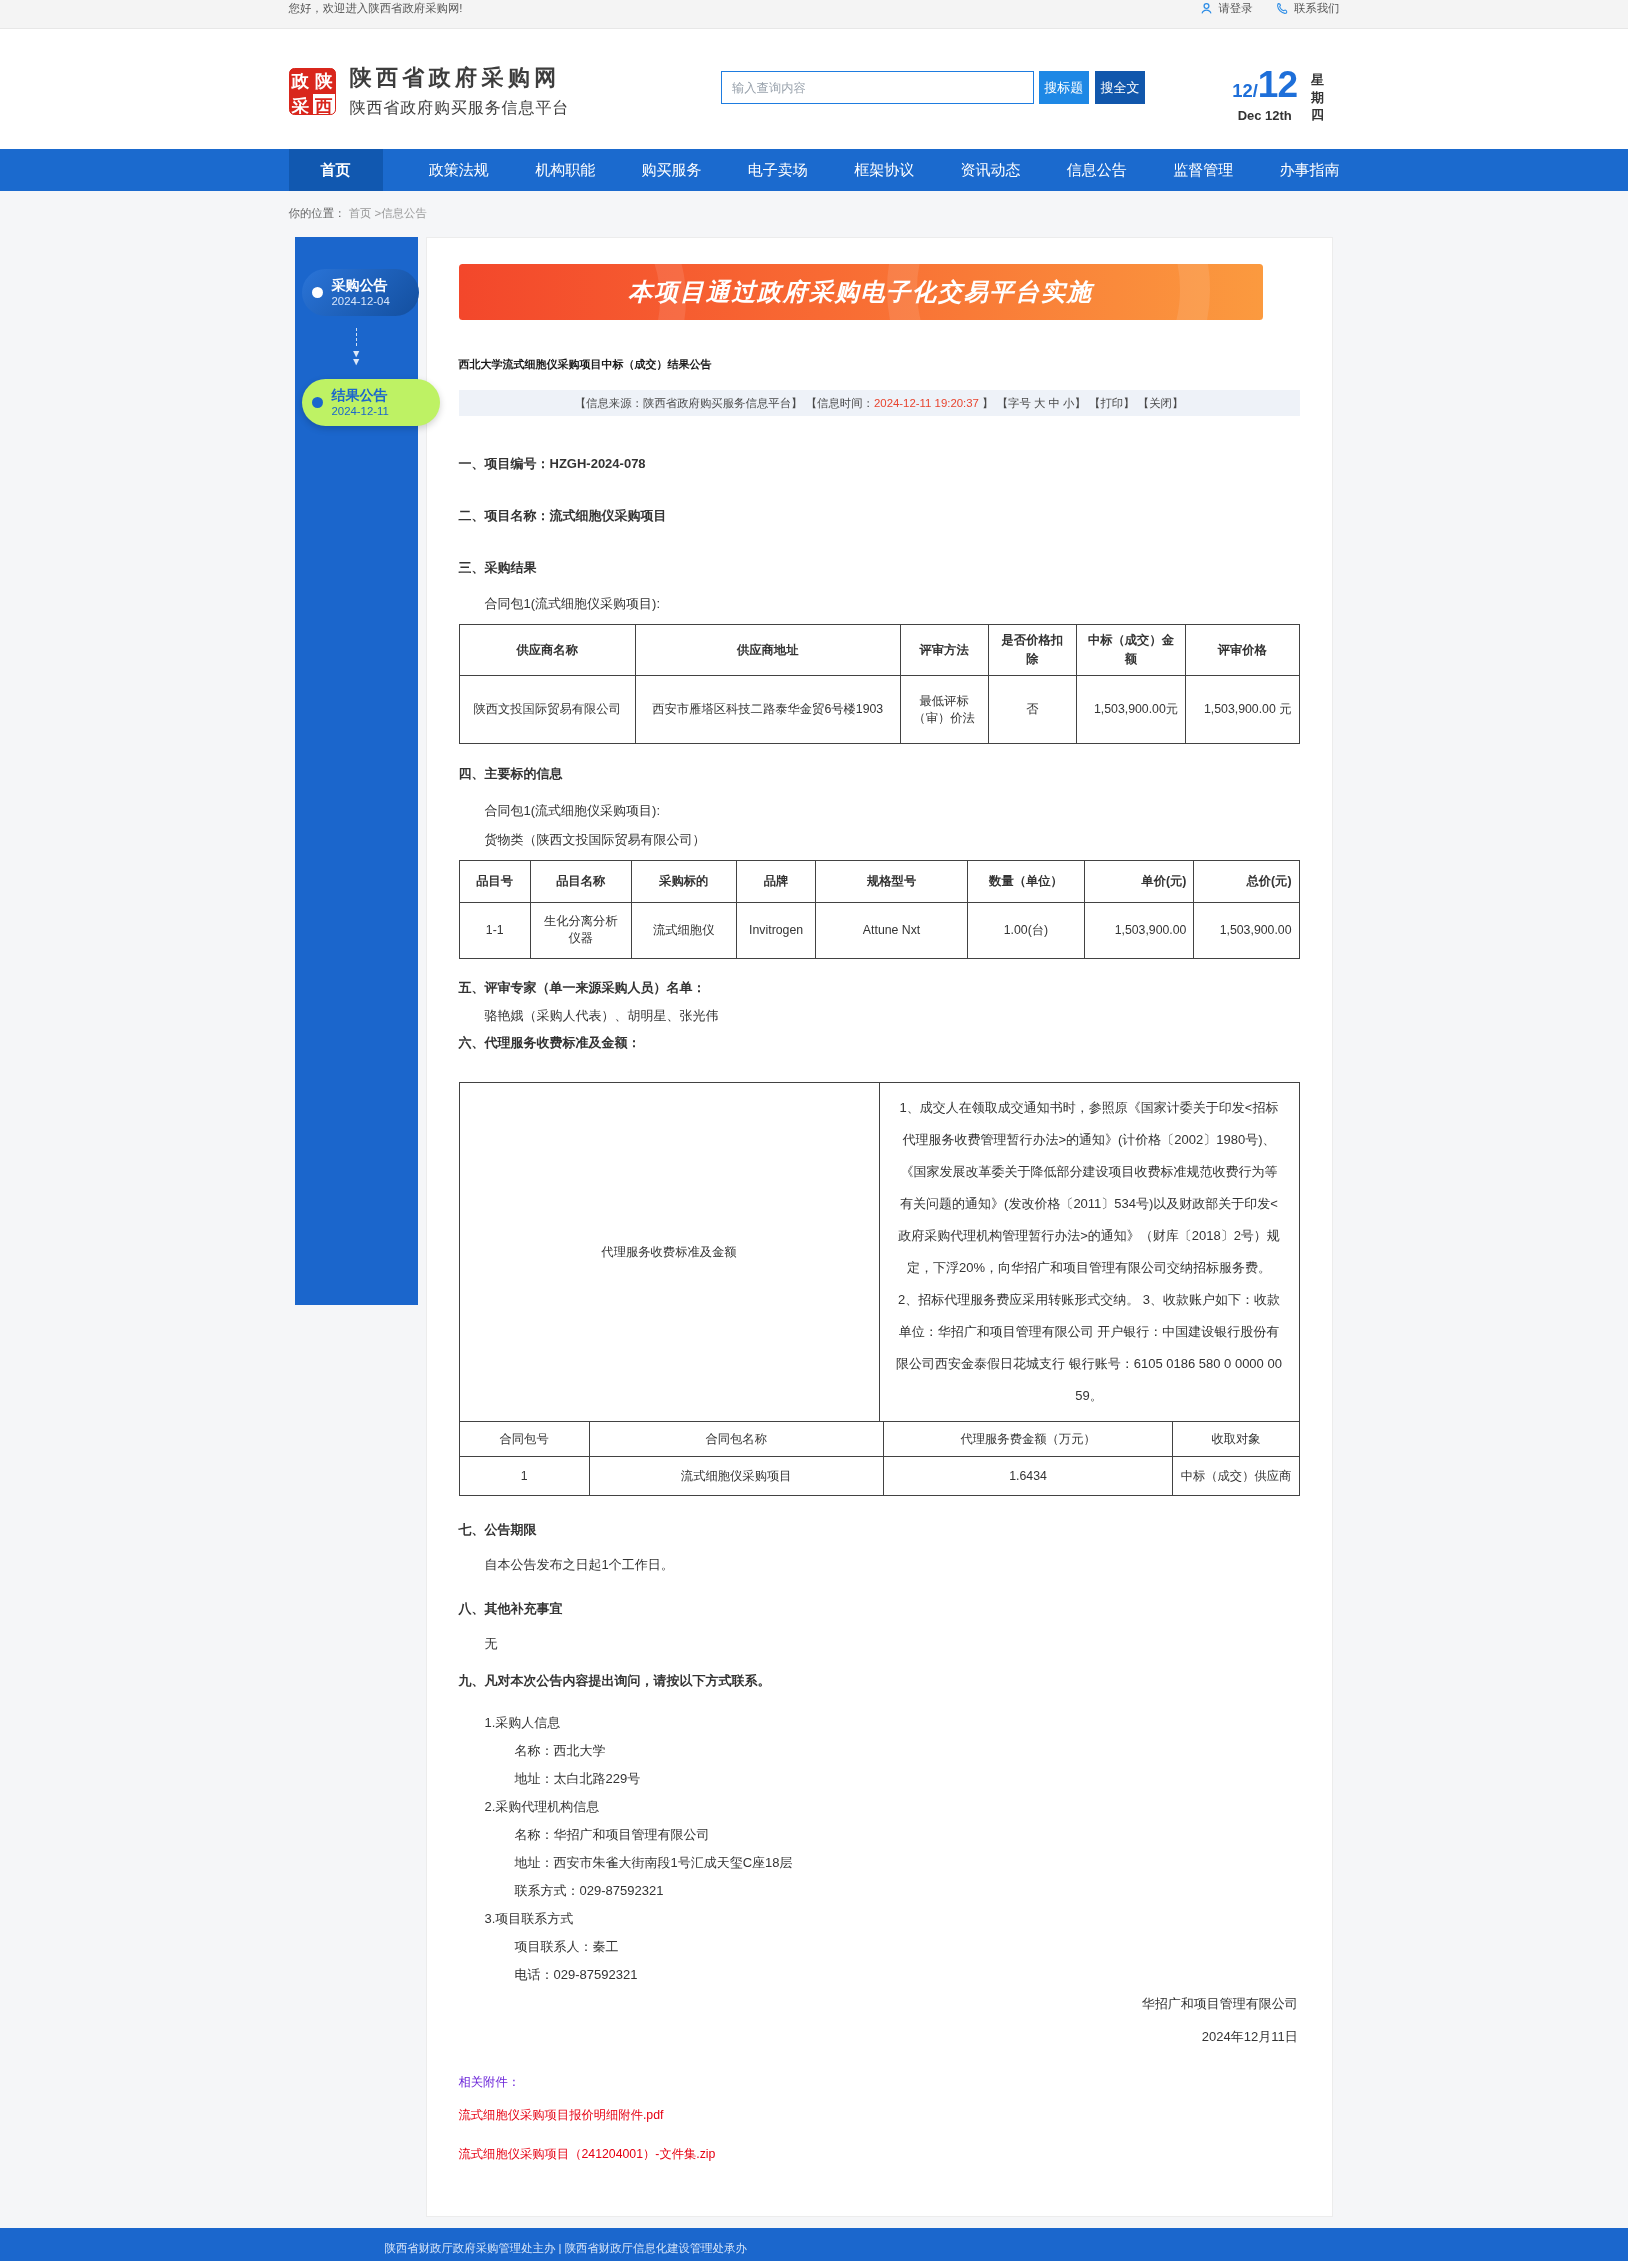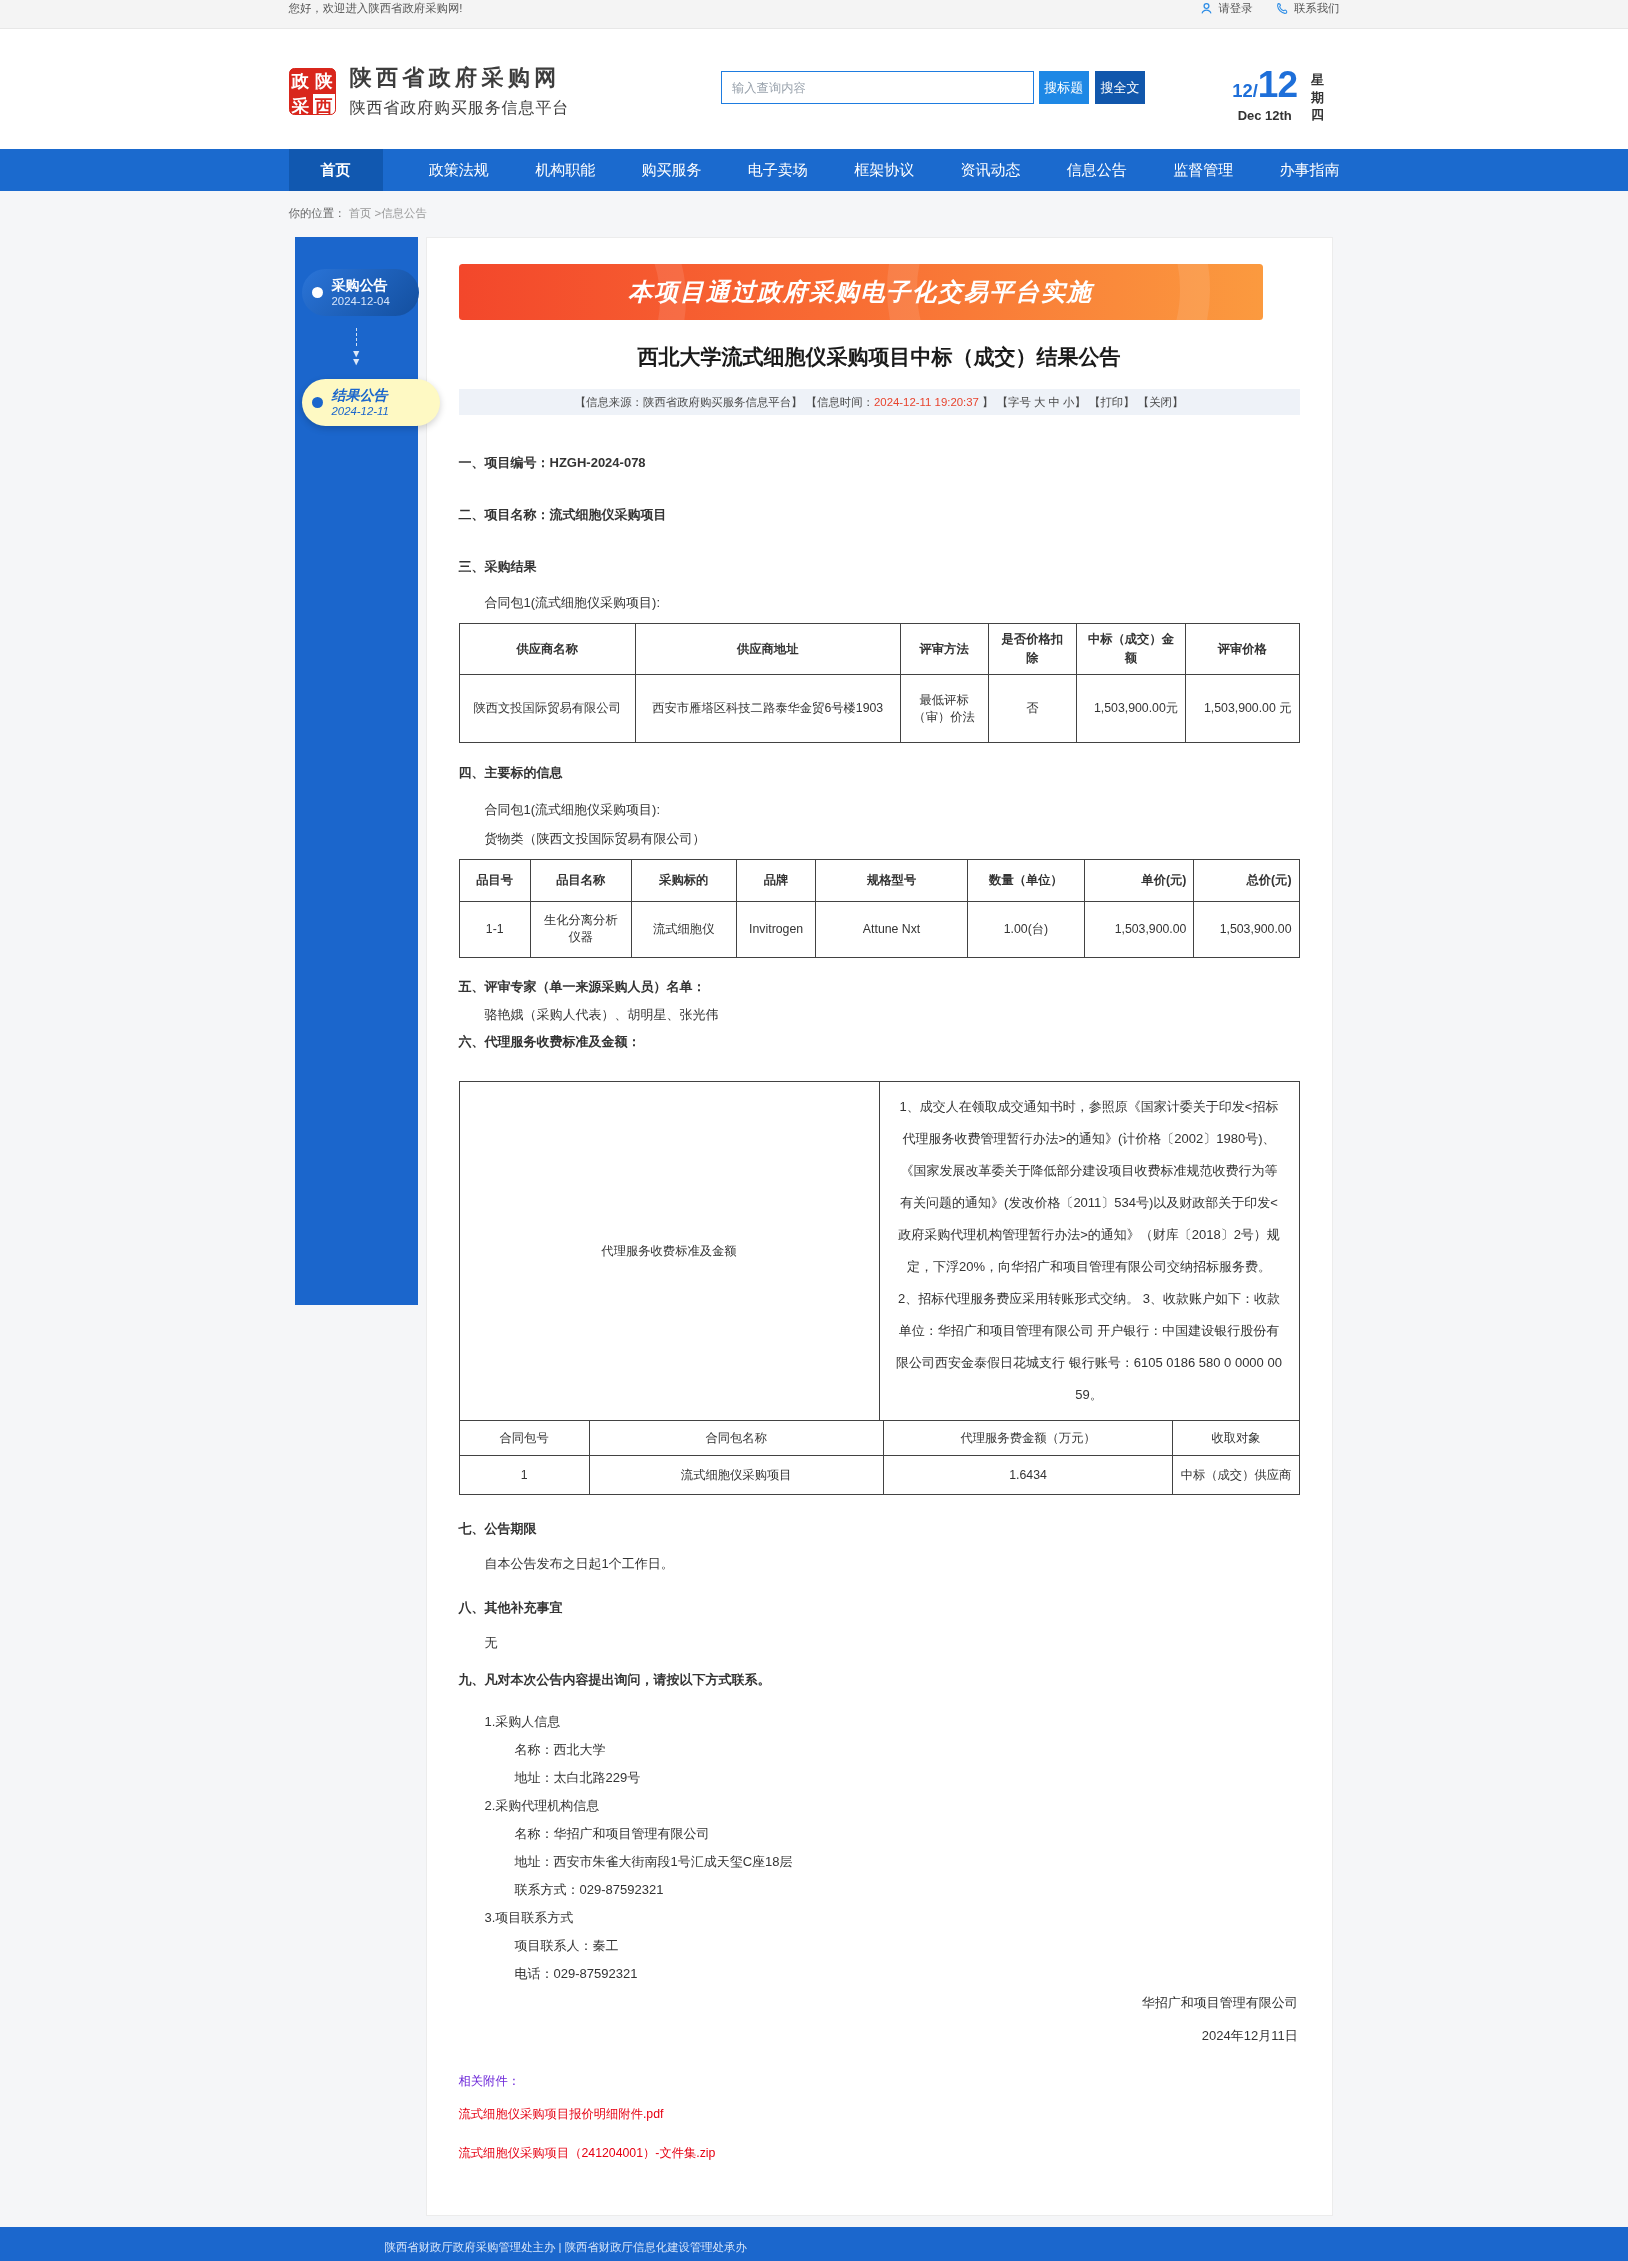--- a/index.html
+++ b/index.html
@@ -51,38 +51,38 @@
   .breadcrumb .gray { color:#999; text-decoration:none; cursor:pointer; }
 
   .main-wrap { position:relative; }
   .sidebar { position:absolute; left:6.1px; top:0; width:123px; height:1068px; background:#1b66cc; }
   .side-pill { position:absolute; left:7px; height:47px; border-radius:24px; display:flex; align-items:center; padding-left:10.5px; cursor:pointer; }
   .side-pill .dot { width:11.4px; height:11.4px; border-radius:50%; margin-right:8px; flex:0 0 auto; }
   .pill-1 { top:32px; width:117px; background:linear-gradient(135deg,#2a74d8,#134f9f); }
   .pill-1 .dot { background:#fff; }
   .pill-1 .pill-label { color:#fff; }
   .pill-1 .pill-date { color:#d7e5fa; }
-  .pill-2 { top:142px; width:138px; background:#fef9c3; box-shadow:0 2.6px 7px rgba(0,0,0,.18);font-style:italic; }
+  .pill-2 { top:142px; width:138px; background:#bef264; box-shadow:0 2.6px 7px rgba(0,0,0,.18); }
   .pill-2 .dot { background:#1b66cc; }
   .pill-2 .pill-label { color:#1b66cc; }
   .pill-2 .pill-date { color:#1b66cc; }
   .pill-label { font-size:14px; font-weight:bold; line-height:16.6px; }
   .pill-date { font-size:11.4px; line-height:14px; }
   .side-arrows { position:absolute; left:0; top:91px; width:123px; text-align:center; color:rgba(255,255,255,.85); }
   .side-arrows .dash { display:inline-block; height:17.5px; border-left:0.9px dashed rgba(255,255,255,.8); }
   .side-arrows .chev { font-size:10.5px; line-height:8px; }
 
   .panel { margin-left:137px; width:907px; background:#fff; border:0.9px solid #ececec; padding:26px 32px 53px 32px; }
 
   .banner { width:804px; height:56px; border-radius:3.5px; background:linear-gradient(90deg,#f3472b,#f86a33 45%,#fb9a3f); display:flex; align-items:center; justify-content:center; position:relative; overflow:hidden; }
   .banner::before { content:""; position:absolute; left:-53px; top:-105px; width:228px; height:228px; border:26px solid rgba(255,255,255,.10); border-radius:50%; }
   .banner::after { content:""; position:absolute; right:53px; bottom:-131px; width:263px; height:263px; border:30px solid rgba(255,255,255,.10); border-radius:50%; }
   .banner-text { color:#fff; font-size:24px; font-weight:bold; font-style:italic; letter-spacing:1.8px; position:relative; z-index:1; }
 
-  .article-title { margin-top:23px; text-align:center; font-size:21px; font-weight:bold; color:#1a1a1a; }
+  .article-title { margin-top:37px; text-align:left; font-size:11px; font-weight:bold; color:#1a1a1a; }
 
   .meta { margin-top:17.5px; height:26px; line-height:26px; background:#eef2f8; text-align:center; font-size:11.4px; color:#4a4a4a; }
   .meta .red { color:#e8442e; }
   .meta .ctl { cursor:pointer; }
 
   .sec { font-size:13px; font-weight:bold; color:#333; line-height:18.4px; }
   .txt { font-size:13px; color:#333; line-height:18.4px; }
   .ind1 { padding-left:26px; }
   .ind2 { padding-left:56px; }
 

